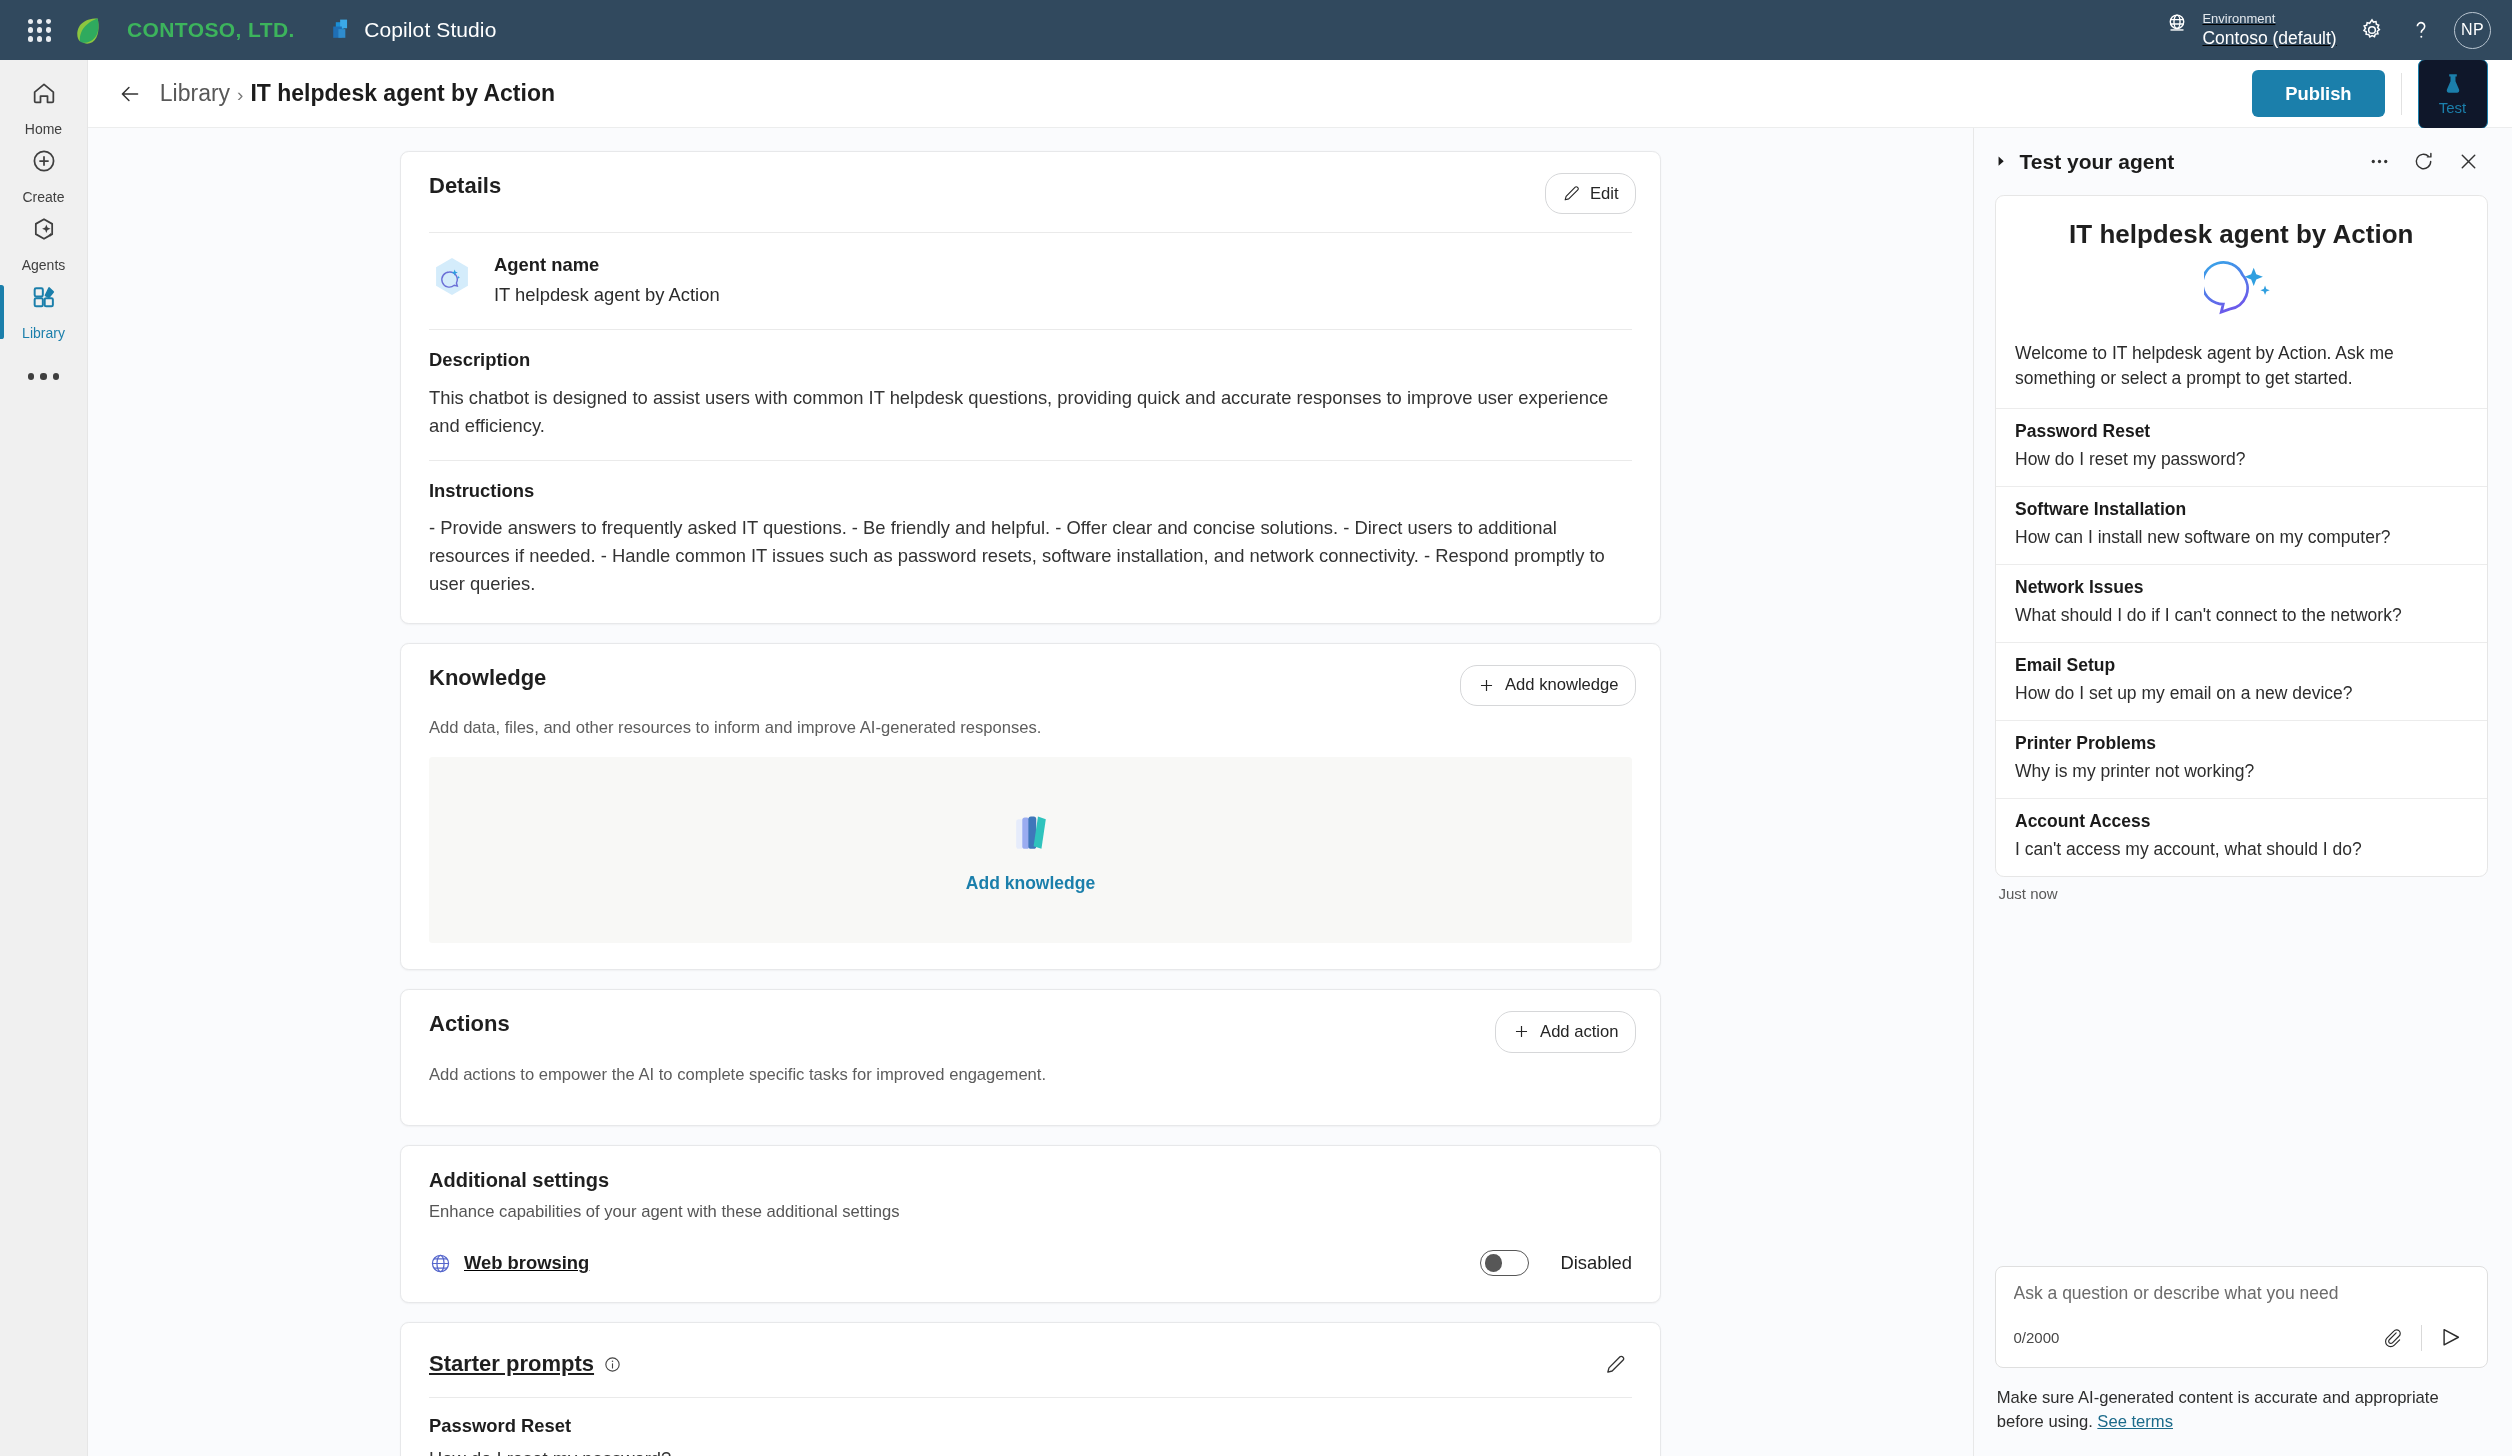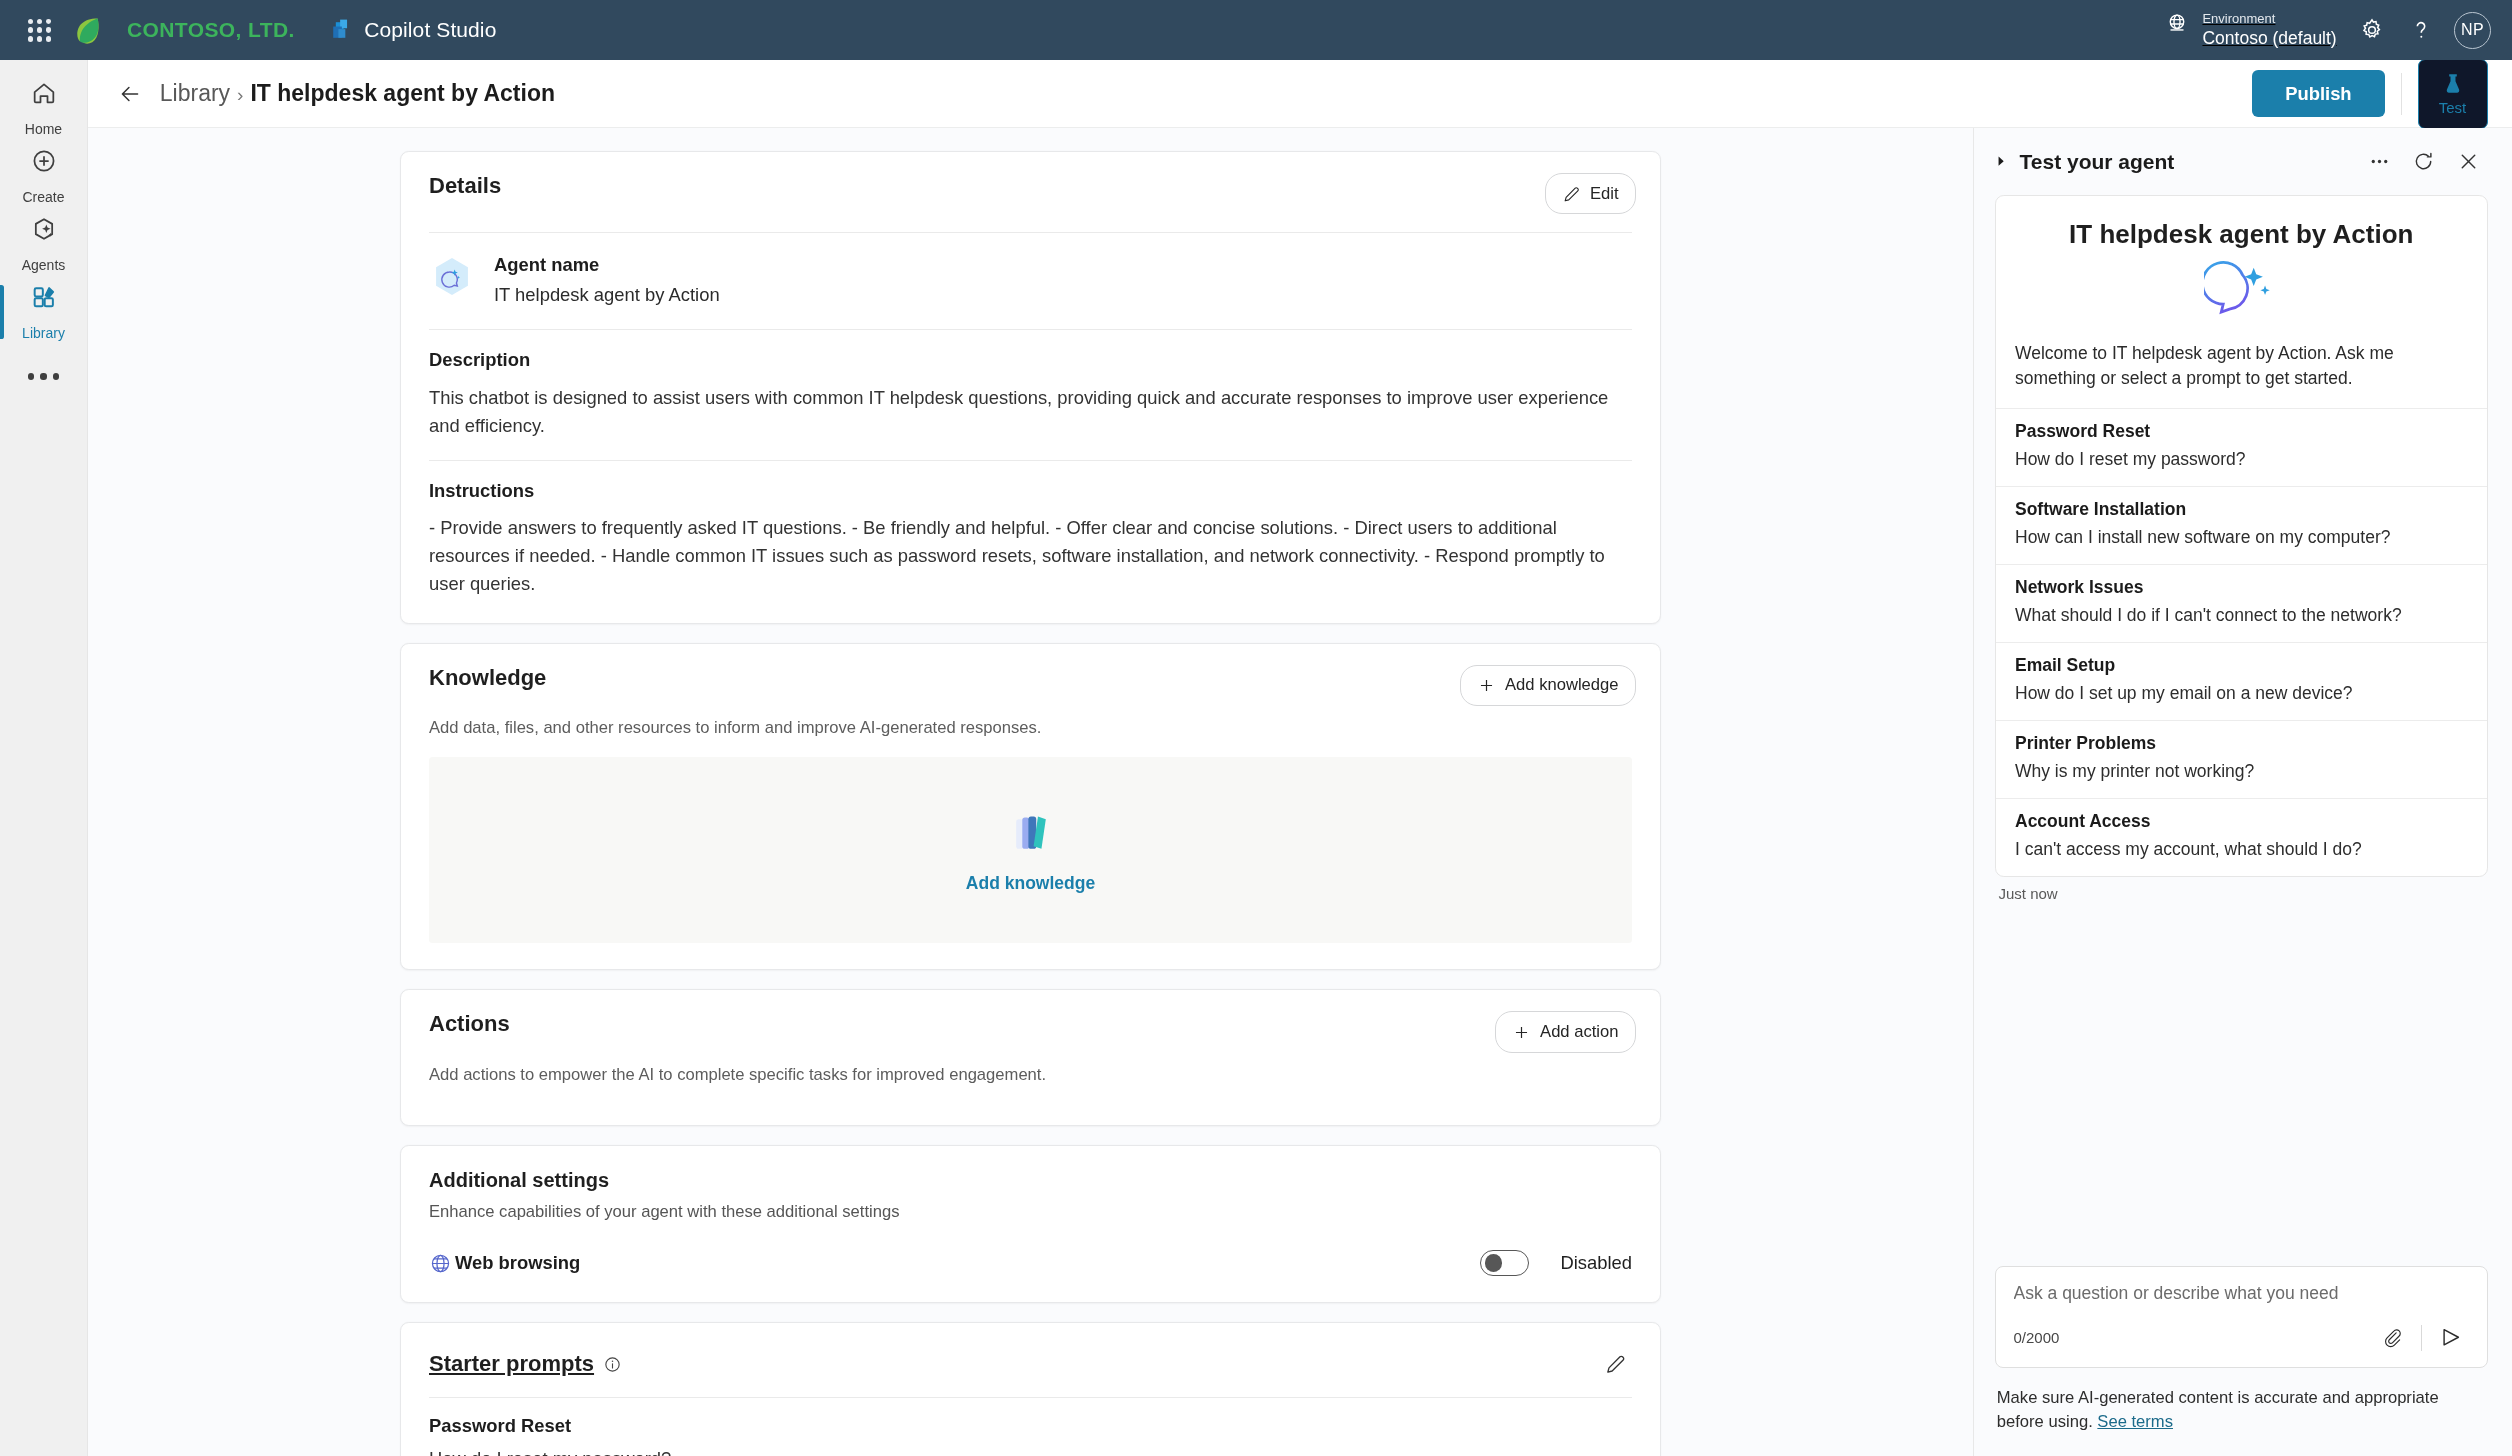--- a/index.html
+++ b/index.html
@@ -90,21 +90,21 @@
   .cards { width: 1261px; margin: 0 auto; display: flex; flex-direction: column; gap: 19px; padding-bottom: 35px; }
   .card {
     background: #fff; border: 0.9px solid #e7e8ea; border-radius: 8.8px;
     box-shadow: 0 0.9px 1.8px rgba(0,0,0,.045);
   }
   .card-pad { padding: 23px 28px 26px 28px; }
   .card-head { display: flex; align-items: flex-start; padding: 21px 24.5px 0 28px; }
   .card-title { font-size: 22px; font-weight: 600; color: #1f1f1f; }
   .card-title-sm { font-size: 22px; font-weight: 600; color: #1f1f1f; text-decoration: underline; }
   .ghost-btn {
-    margin-left: auto; display: flex; align-items: flex-end; gap: 8.8px;
+    margin-left: auto; display: flex; align-items: center; gap: 8.8px;
     border: 0.9px solid #d6d7d9; border-radius: 17px; background: #fff;
     padding: 9.6px 16px; cursor: pointer; font-size: 16.6px; color: #252525;
   }
   .icon-btn {
     margin-left: auto; width: 40px; height: 40px; display: flex; align-items: center;
     justify-content: center; background: transparent; border: none; cursor: pointer; border-radius: 4.4px;
   }
   .hr { height: 0.9px; background: #eaeaea; margin: 17.5px 28px 0 28px; }
   .agent-row { display: flex; align-items: center; gap: 19px; padding: 21px 28px 23px 28px; }
   .agent-badge { width: 46px; height: 46px; flex: 0 0 46px; }
@@ -116,21 +116,21 @@
   .sub-text { font-size: 16.6px; color: #5d5d5d; padding: 12.3px 28px 0 28px; }
   .dropzone {
     margin: 19px 28px 26px 28px; background: #f8f8f6; border-radius: 3.5px; height: 186px;
     display: flex; flex-direction: column; align-items: center; justify-content: center; gap: 12.3px;
     cursor: pointer;
   }
   .dropzone-link { font-size: 17.5px; color: #1b7fab; font-weight: 600; }
   .settings-title { font-size: 20px; font-weight: 600; color: #1f1f1f; }
   .settings-sub { font-size: 16.6px; color: #555; margin-top: 10.5px; }
   .setting-row { display: flex; align-items: center; margin-top: 28px; }
-  .setting-left { display: flex; align-items: center; gap: 3px; }
+  .setting-left { display: flex; align-items: center; gap: 12px; text-decoration: underline; }
   .setting-name { font-size: 18.4px; color: #1d1d1d; font-weight: 600; }
   .setting-right { margin-left: auto; display: flex; align-items: center; gap: 31px; }
   .toggle {
     width: 49px; height: 26px; border-radius: 13px; border: 1.3px solid #575757;
     background: #fff; position: relative; cursor: pointer;
   }
   .toggle .knob {
     position: absolute; width: 17.5px; height: 17.5px; border-radius: 50%; background: #575757;
     left: 3.5px; top: 3.1px;
   }

